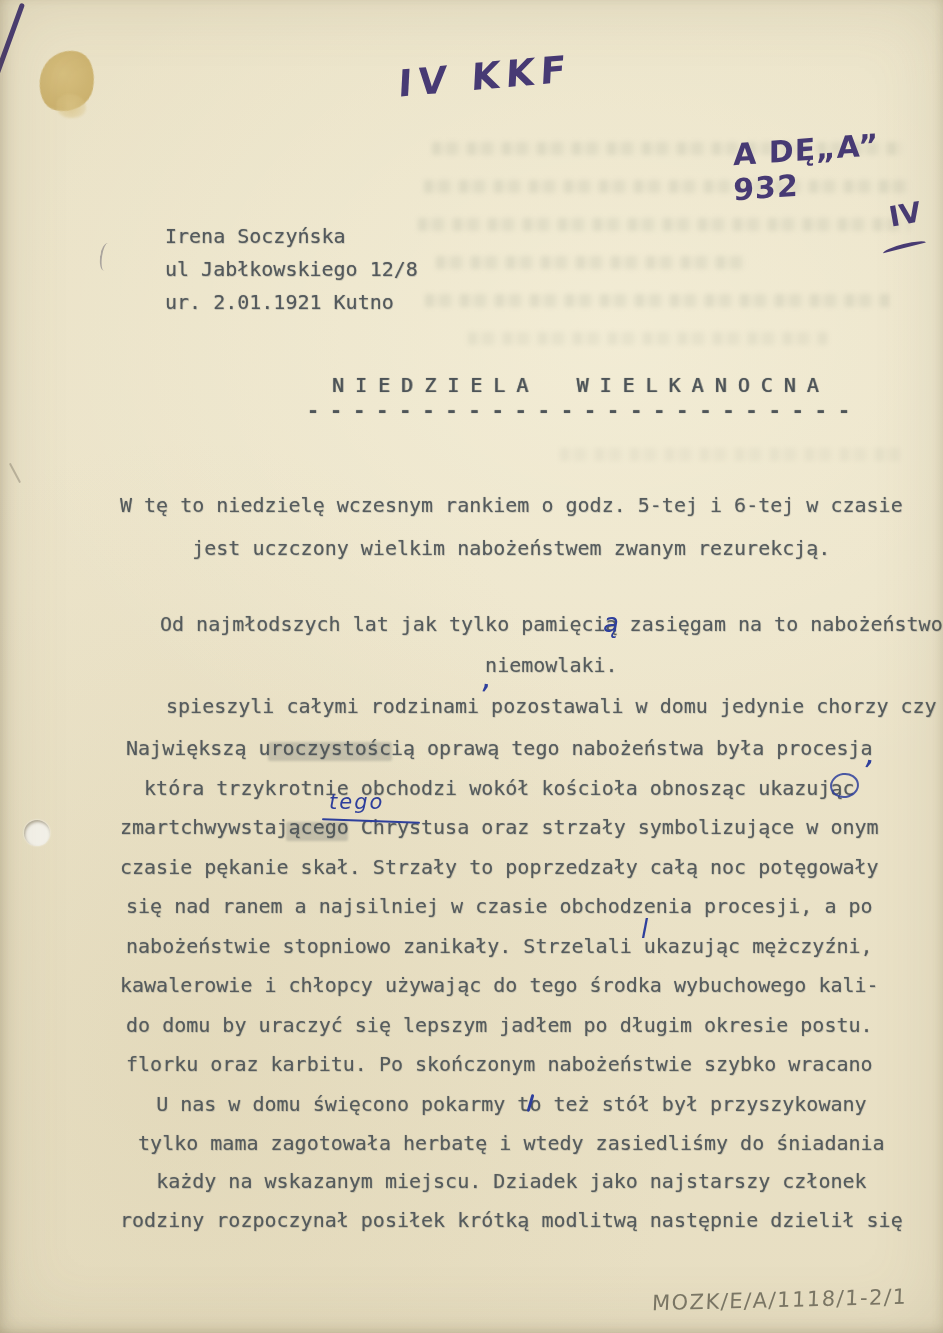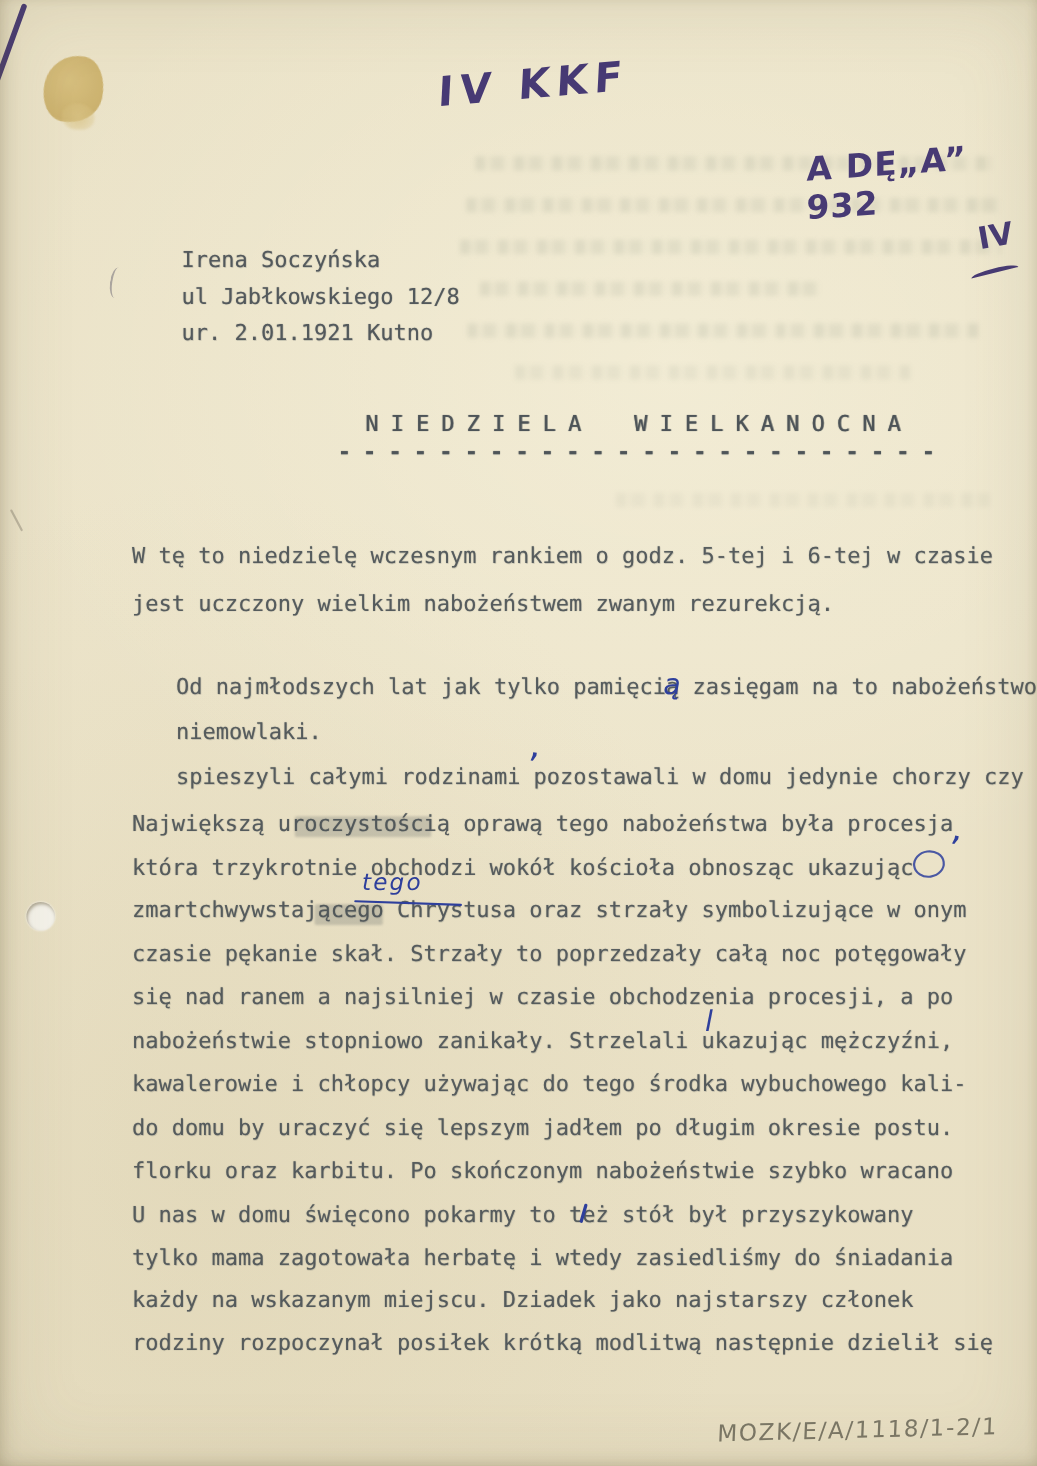--- a/index.html
+++ b/index.html
@@ -29,21 +29,21 @@
     color:rgba(74,81,85,.88);
     text-shadow:0 0 1px rgba(74,81,85,.55), .6px .6px 0 rgba(74,81,85,.16);
     white-space:pre;
     text-align:right;
   }
   .addr{left:165px;font-size:20px;}
   .doc-title{left:332px;top:373px;font-size:20px;letter-spacing:11px;word-spacing:14px;
     text-shadow:0 0 1px rgba(74,81,85,.8), .8px 0 0 rgba(74,81,85,.5);}
   .dash-row{left:307px;top:398px;font-size:20px;font-weight:bold;letter-spacing:-.5px;
     text-shadow:0 0 1px rgba(74,81,85,.8);}
-  .para{position:absolute;left:120px;}
+  .para{position:absolute;left:120px;text-align:center;}
   .para .tline{white-space:pre;font-family:"DejaVu Sans Mono","Liberation Mono",monospace;
     font-size:20px;color:rgba(74,81,85,.86);
     text-shadow:0 0 1px rgba(74,81,85,.5), .6px .6px 0 rgba(74,81,85,.15);}
   .p1{top:484px;} .p1 .tline{line-height:43px;}
   .p2{top:604px;} .p2 .tline{line-height:41px;margin-left:40px;}
   .p3{top:729px;} .p3 .tline{line-height:39.5px;}
   .p4{top:1085px;} .p4 .tline{line-height:38.5px;}
   
   .marker{position:absolute;font-weight:700;color:#473a74;}
   .mark-top{left:398px;top:55px;font-size:37px;letter-spacing:6px;transform:rotate(-5deg) skewX(-8deg);}

